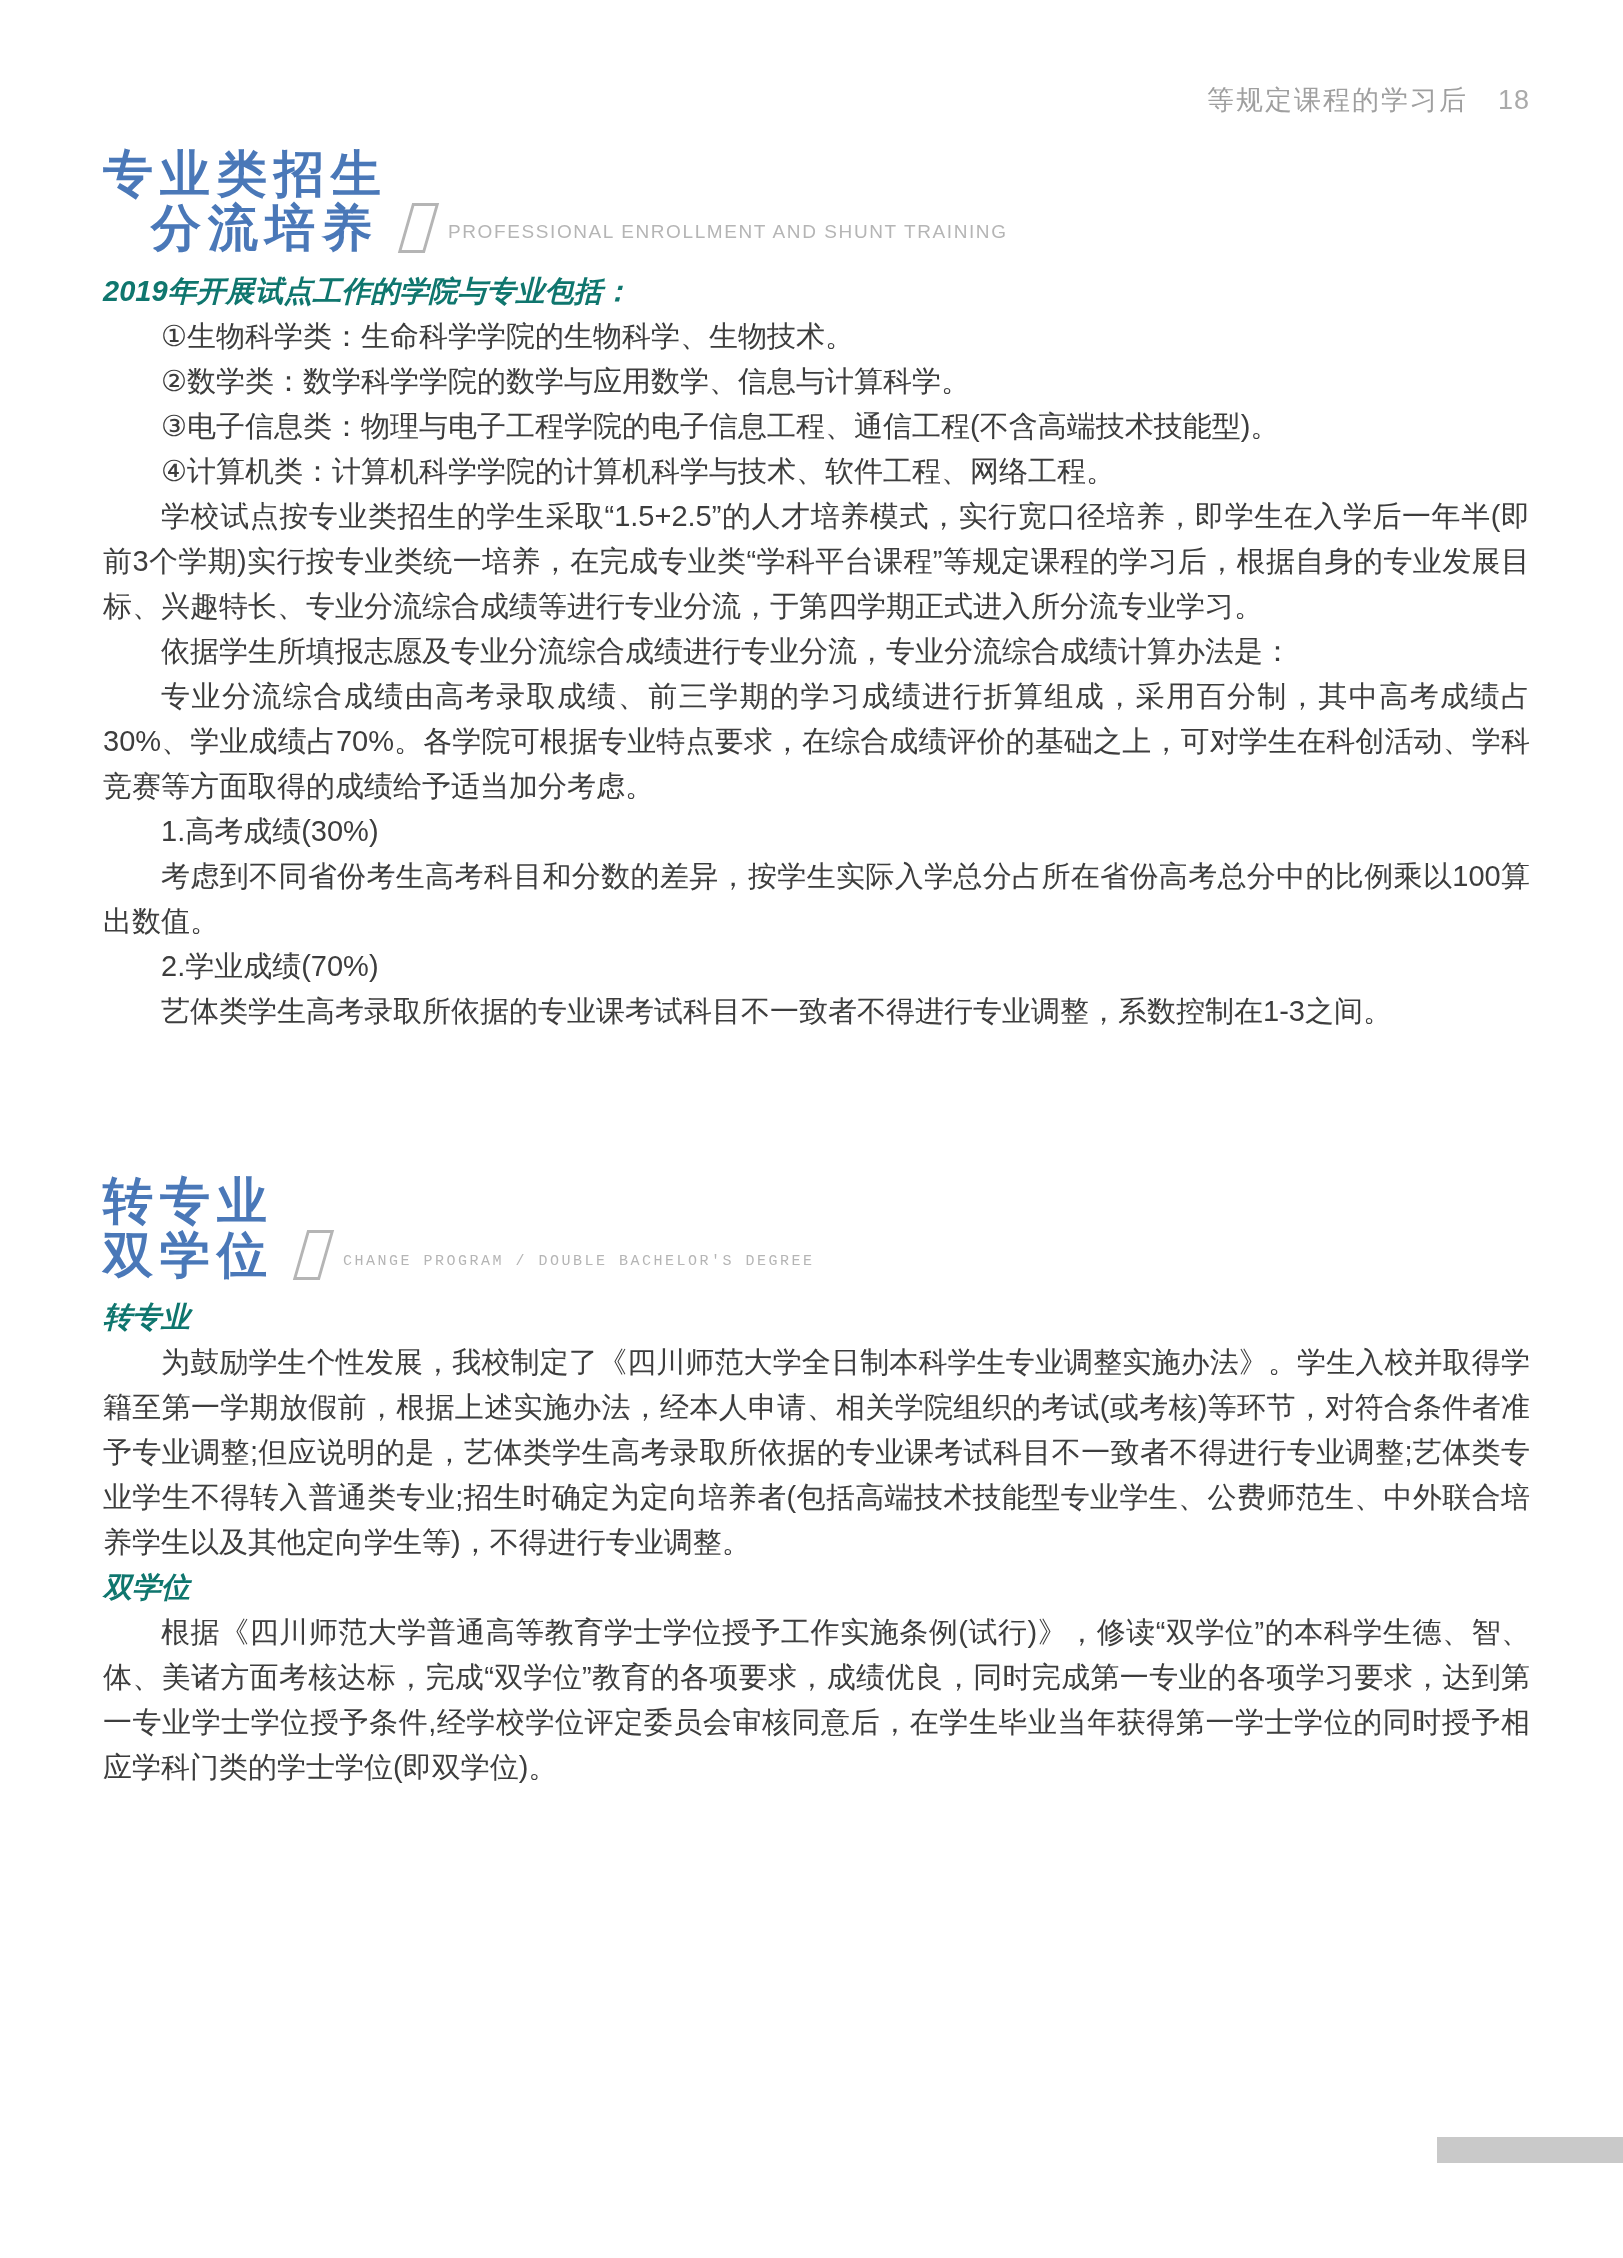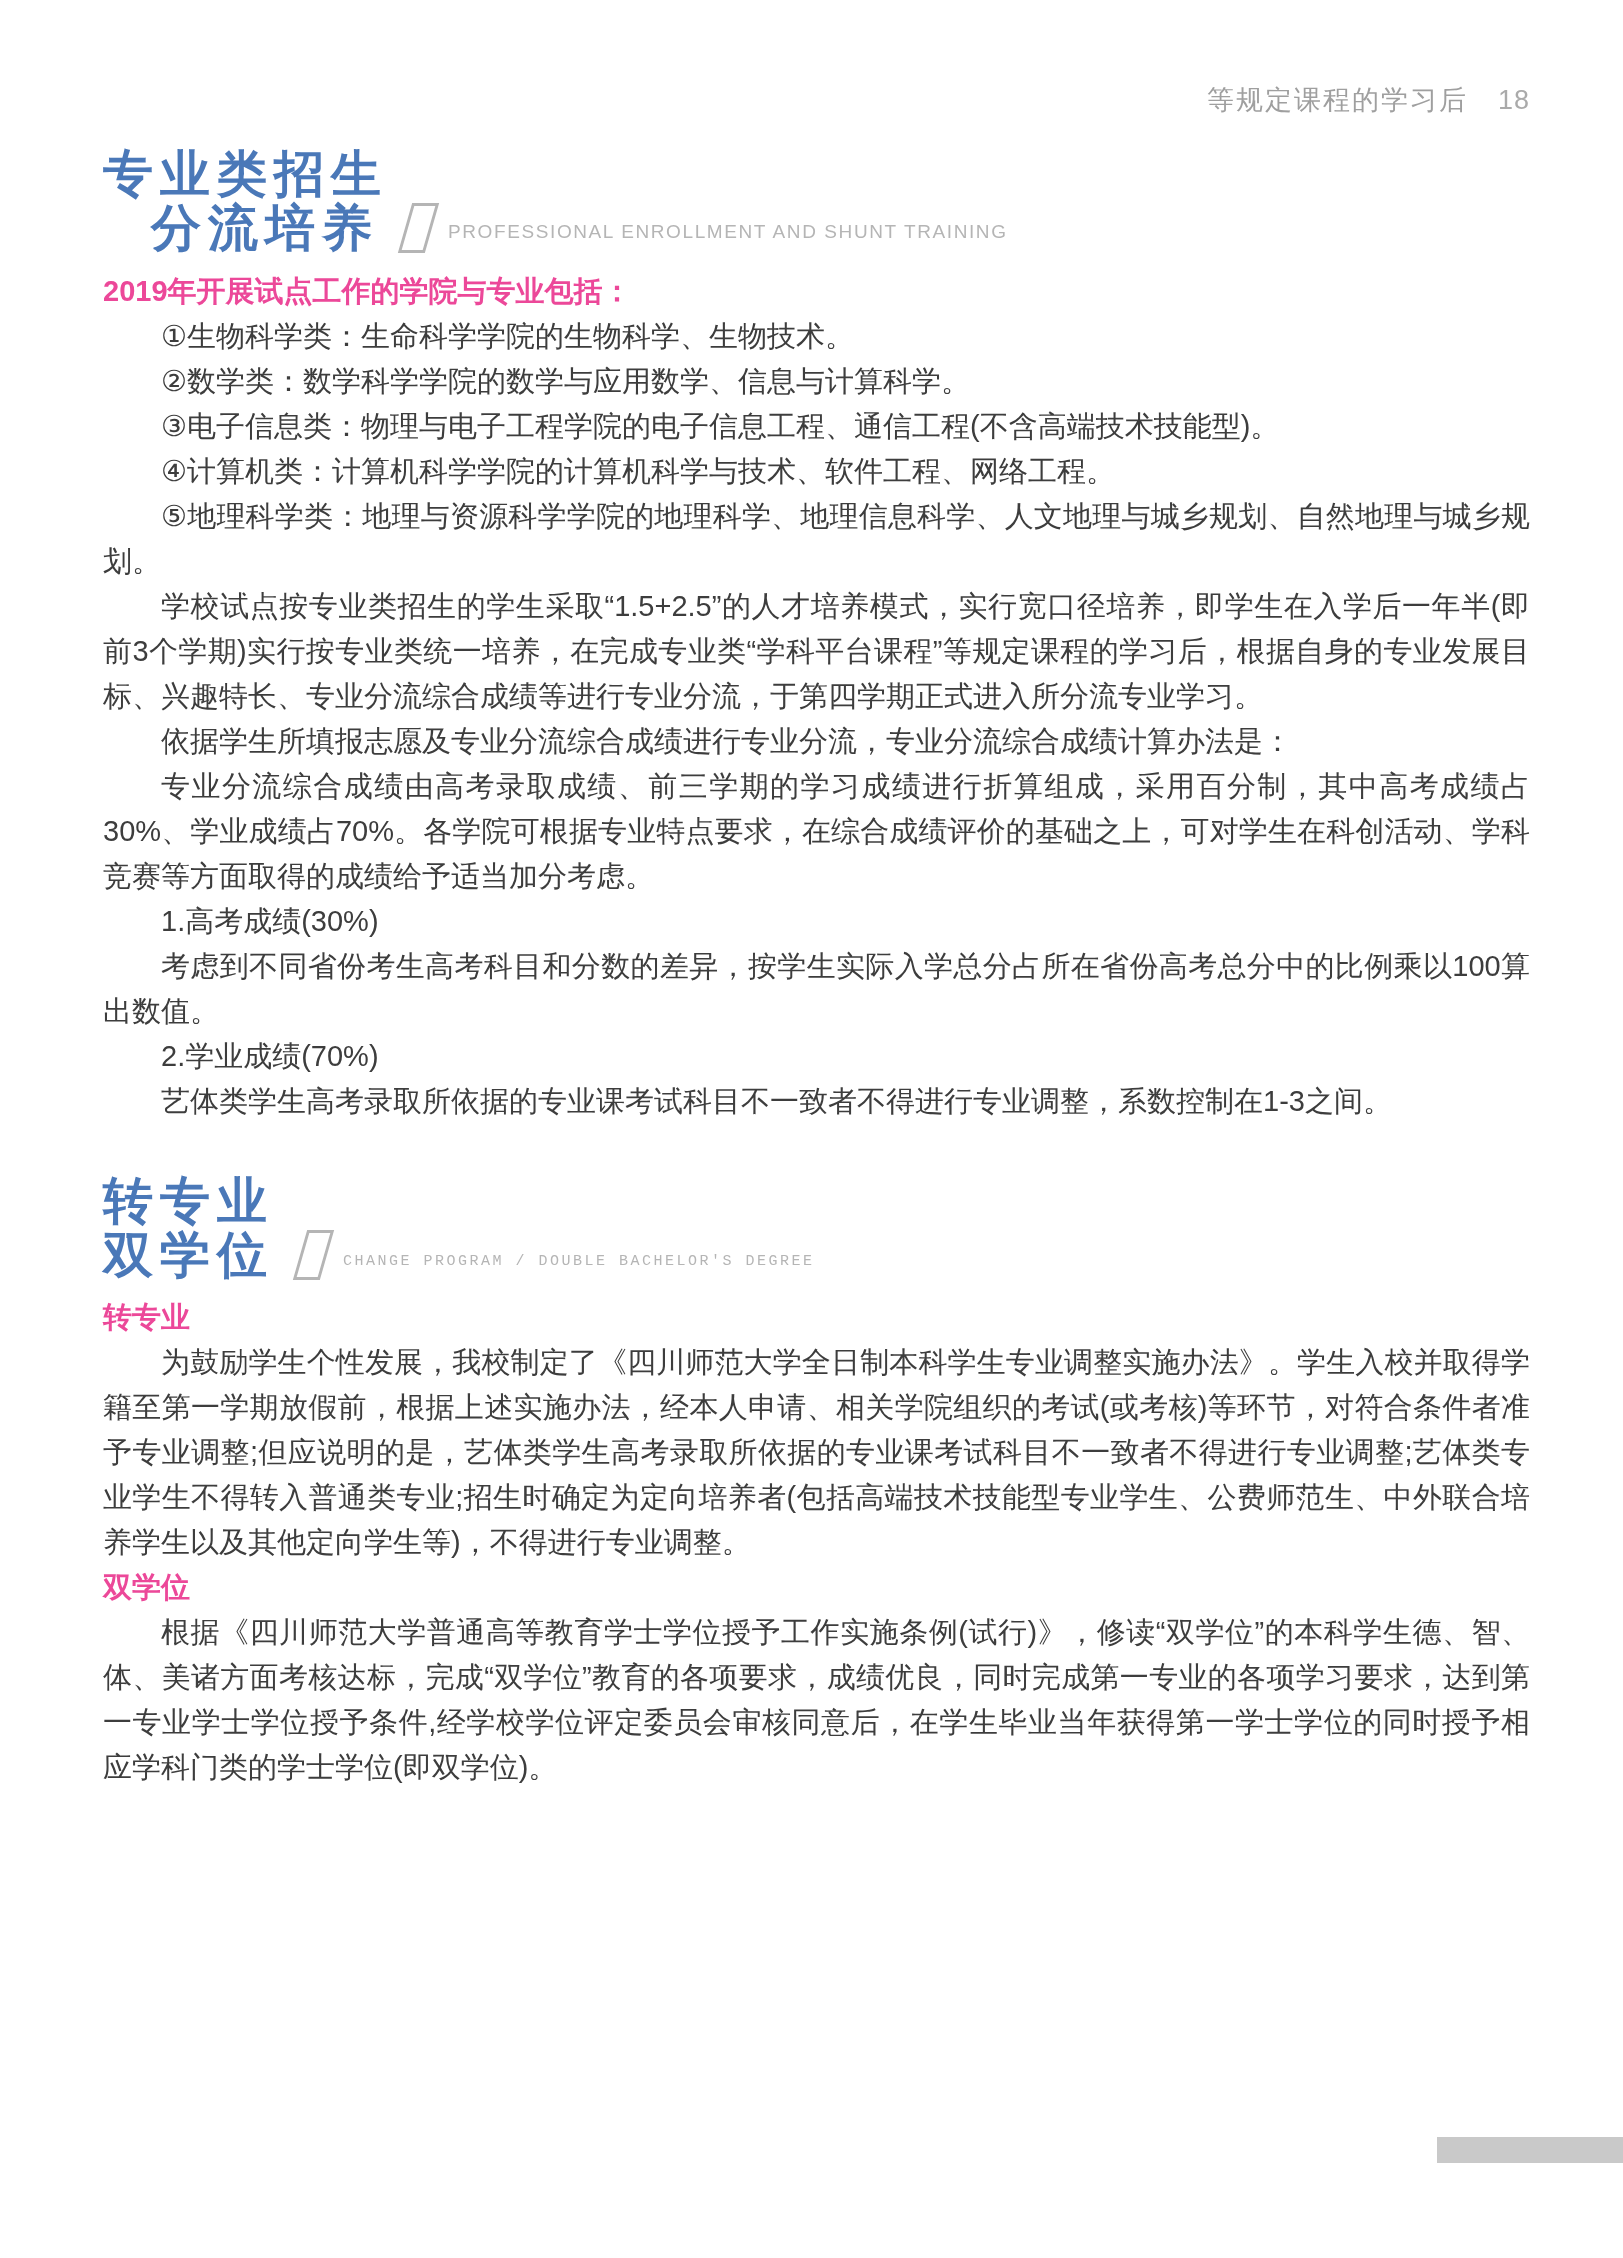--- a/index.html
+++ b/index.html
@@ -41,21 +41,21 @@
   
   .body {
     position:absolute; left:103px; width:1427px;
     color:#3d3d3d; font-size:29px; line-height:45px;
     text-align:justify;
   }
   .body1 { top:269px; }
   .body2 { top:1295px; }
   .body p { margin:0; }
   .indent { text-indent:2em; }
-  .lead, .subhead { font-weight:bold; color:#ec4899; }
+  .lead, .subhead { font-weight:bold; color:#0f766e;font-style:italic; }
 
   
   .corner-bar {
     position:absolute; left:1437px; top:2137px; width:187px; height:26px;
     background:#c9c9c9;
   }
 </style>
 </head>
 <body>
 
@@ -73,21 +73,20 @@
       <div class="en-sub">PROFESSIONAL ENROLLMENT AND SHUNT TRAINING</div>
     </div>
   </div>
 
   <div class="body body1">
     <p class="lead">2019年开展试点工作的学院与专业包括：</p>
     <p class="indent">①生物科学类：生命科学学院的生物科学、生物技术。</p>
     <p class="indent">②数学类：数学科学学院的数学与应用数学、信息与计算科学。</p>
     <p class="indent">③电子信息类：物理与电子工程学院的电子信息工程、通信工程(不含高端技术技能型)。</p>
     <p class="indent">④计算机类：计算机科学学院的计算机科学与技术、软件工程、网络工程。</p>
-    <p class="indent">⑤地理科学类：地理与资源科学学院的地理科学、地理信息科学、人文地理与城乡规划、自然地理与城乡规划。</p>
     <p class="indent">学校试点按专业类招生的学生采取“1.5+2.5”的人才培养模式，实行宽口径培养，即学生在入学后一年半(即前3个学期)实行按专业类统一培养，在完成专业类“学科平台课程”等规定课程的学习后，根据自身的专业发展目标、兴趣特长、专业分流综合成绩等进行专业分流，于第四学期正式进入所分流专业学习。</p>
     <p class="indent">依据学生所填报志愿及专业分流综合成绩进行专业分流，专业分流综合成绩计算办法是：</p>
     <p class="indent">专业分流综合成绩由高考录取成绩、前三学期的学习成绩进行折算组成，采用百分制，其中高考成绩占30%、学业成绩占70%。各学院可根据专业特点要求，在综合成绩评价的基础之上，可对学生在科创活动、学科竞赛等方面取得的成绩给予适当加分考虑。</p>
     <p class="indent">1.高考成绩(30%)</p>
     <p class="indent">考虑到不同省份考生高考科目和分数的差异，按学生实际入学总分占所在省份高考总分中的比例乘以100算出数值。</p>
     <p class="indent">2.学业成绩(70%)</p>
     <p class="indent">艺体类学生高考录取所依据的专业课考试科目不一致者不得进行专业调整，系数控制在1-3之间。</p>
   </div>
 
   <div class="title-block tb2">

